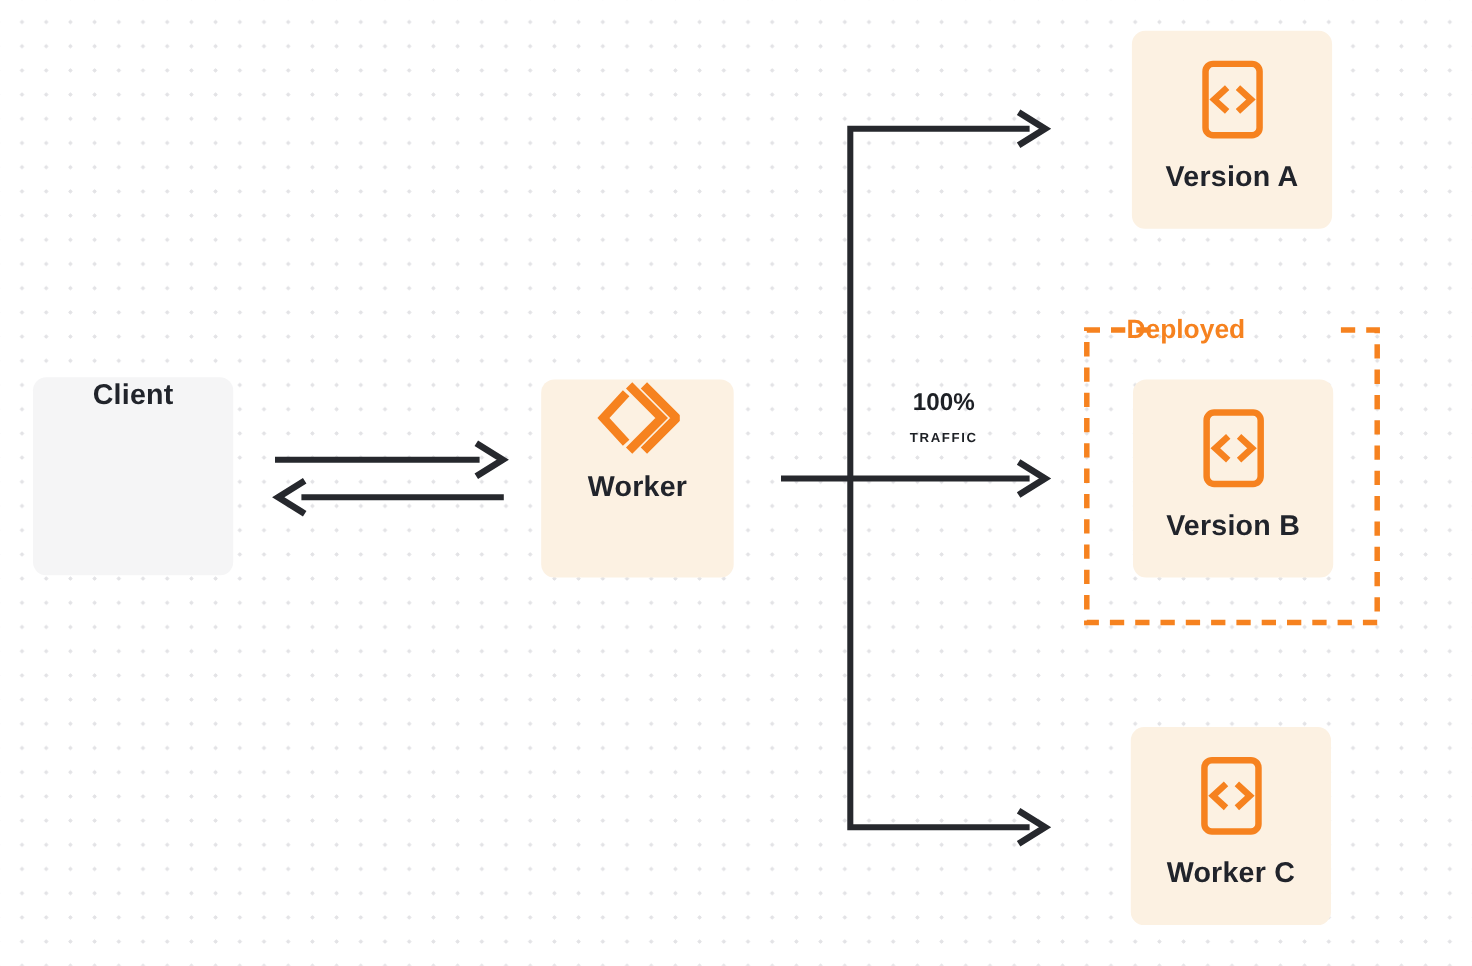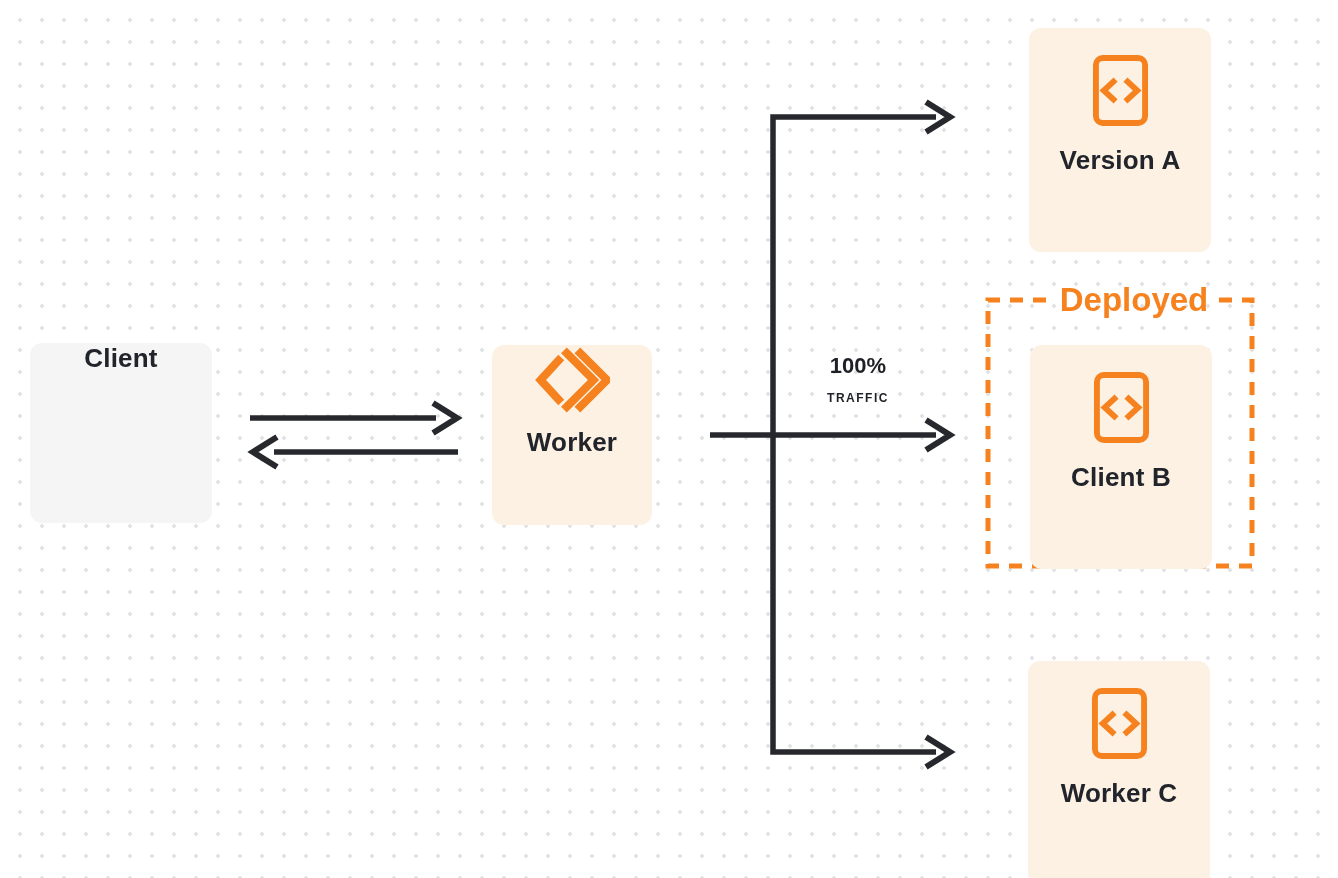--- a/index.html
+++ b/index.html
@@ -36,39 +36,39 @@
     font-size:26px;
     font-weight:700;
     color:#21242b;
     letter-spacing:0.2px;
     white-space:nowrap;
   }
   .cream{ background:#fcf1e2; }
   .gray{ background:#f5f5f6; }
 
   .client-node{ left:30px; top:343px; width:182px; height:180px; }
-  .worker-node{ left:492px; top:345px; width:160px; height:180px; }
+  .worker-node{ left:492px; top:345px; width:175px; height:180px; }
   .worker-node .node-label{ margin-top:12px; }
 
-  .version-node{ width:182px; height:224px; justify-content:flex-start; padding-top:26px; }
+  .version-node{ width:182px; height:180px; justify-content:flex-start; padding-top:26px; }
   .version-node .node-label{ margin-top:18px; }
   .version-a{ left:1029px; top:28px; }
   .version-b{ left:1030px; top:345px; }
   .version-c{ left:1028px; top:661px; }
 
   .deployed-label{
     position:absolute;
-    left:1052px;
+    left:996px;
     top:285px;
     width:164px;
     height:30px;
     display:flex;
     align-items:center;
     justify-content:center;
-    font-size:33px;
+    font-size:24px;
     font-weight:700;
     color:#f6821f;
     white-space:nowrap;
   }
   .traffic-label{
     position:absolute;
     left:788px;
     top:349px;
     width:140px;
     text-align:center;
@@ -152,21 +152,21 @@
   <div class="node cream version-node version-b">
     <span class="icon-wrap">
       <svg width="57" height="73" viewBox="0 0 58 74" fill="none">
         <g stroke="#f6821f" stroke-width="6" stroke-linecap="butt" stroke-linejoin="miter">
           <rect x="4" y="4" width="50" height="66" rx="7"></rect>
           <path d="M24 26 L12 37 L24 48"></path>
           <path d="M34 26 L46 37 L34 48"></path>
         </g>
       </svg>
     </span>
-    <div class="node-label">Client B</div>
+    <div class="node-label">Version B</div>
   </div>
 
   <div class="node cream version-node version-c">
     <span class="icon-wrap">
       <svg width="57" height="73" viewBox="0 0 58 74" fill="none">
         <g stroke="#f6821f" stroke-width="6" stroke-linecap="butt" stroke-linejoin="miter">
           <rect x="4" y="4" width="50" height="66" rx="7"></rect>
           <path d="M24 26 L12 37 L24 48"></path>
           <path d="M34 26 L46 37 L34 48"></path>
         </g>

